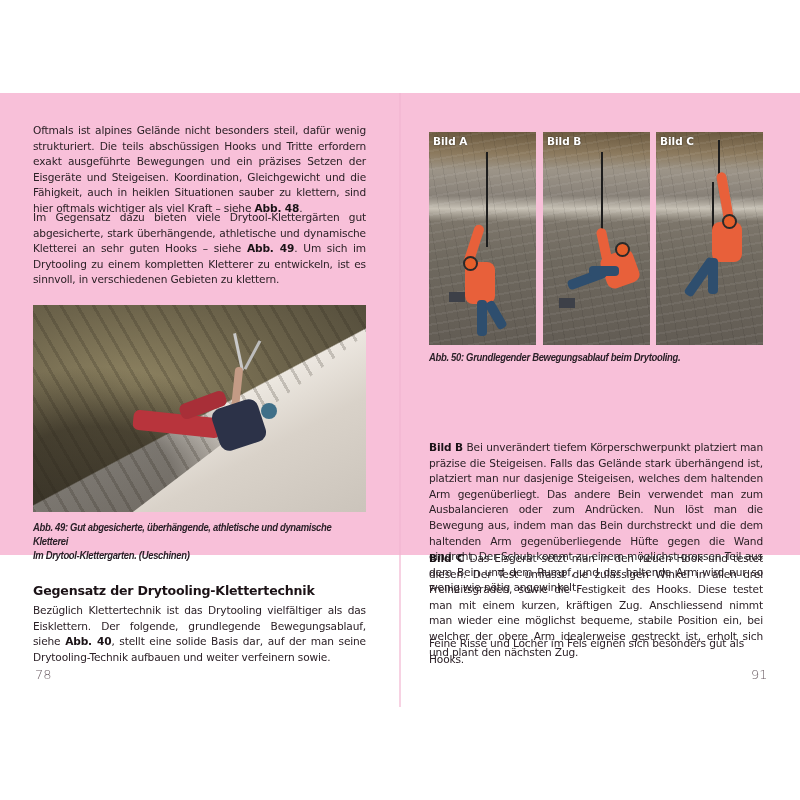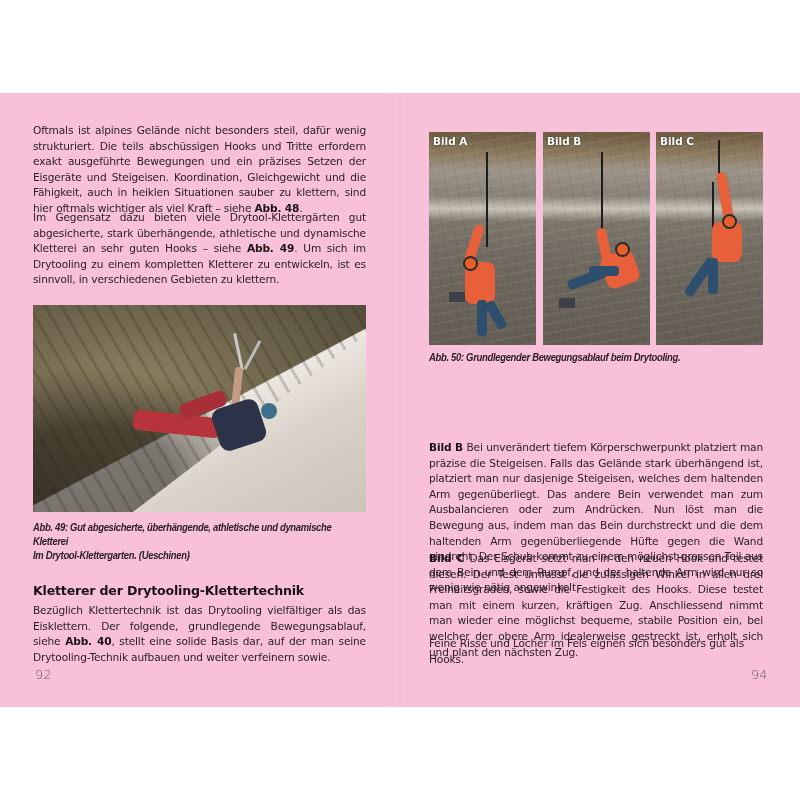--- a/index.html
+++ b/index.html
@@ -1,18 +1,18 @@
 <!DOCTYPE html>
 <html><head>
 <meta charset="utf-8">
 <style>
   html, body { margin:0; padding:0; }
   body { width:800px; height:800px; background:#ffffff; position:relative; overflow:hidden;
          font-family:"DejaVu Sans", sans-serif; color:#2a1f24; }
-  .spread { position:absolute; left:0; top:93px; width:800px; height:614px; background:#f8c0d9; }
+  .spread { position:absolute; left:0; top:93px; width:800px; height:462px; background:#f8c0d9; }
   .page { position:absolute; top:0; height:614px; }
   .page.left { left:0; width:400px; }
   .page.right { left:396px; width:400px; }
   .gutter { position:absolute; left:399px; top:0; width:2px; height:614px; background:#f2b4d0; opacity:.6; }
 
   .para { position:absolute; font-size:10.6px; line-height:15.6px; text-align:justify; letter-spacing:-0.15px;
           font-family:"DejaVu Sans", sans-serif; color:#2b2026; margin:0; }
   .para b { font-weight:bold; color:#1a1216; }
   .lead { font-weight:bold; color:#1a1216; }
 
@@ -81,25 +81,25 @@
         <div class="cm-body"></div>
         <div class="cm-head"></div>
       </div>
     </div>
 
     <div class="caption" style="left:33px; top:428px; width:360px;">
       <div>Abb. 49: Gut abgesicherte, überhängende, athletische und dynamische Kletterei</div>
       <div>Im Drytool-Klettergarten. (Ueschinen)</div>
     </div>
 
-    <div class="heading" style="left:33px; top:490px;">Kletterer der Drytooling-Klettertechnik</div>
+    <div class="heading" style="left:33px; top:490px;">Gegensatz der Drytooling-Klettertechnik</div>
 
     <p class="para" style="left:33px; top:510px; width:333px;"><span>Bezüglich Klettertechnik ist das Drytooling vielfältiger als das Eisklettern. Der folgende, grundlegende Bewegungsablauf, siehe </span><b>Abb. 40</b><span>, stellt eine solide Basis dar, auf der man seine Drytooling-Technik aufbauen und weiter verfeinern sowie.</span></p>
 
-    <div class="pagenum" style="left:35px; top:574px;">92</div>
+    <div class="pagenum" style="left:35px; top:574px;">78</div>
   </div>
 
   <div class="page right">
 
     <div class="photo seq-photo" style="left:33px;">
       <div class="rocktex"></div>
       <div class="rope" style="left:57px; top:20px; height:95px;"></div>
       <div class="jacket" style="left:40px; top:92px; width:10px; height:42px; transform:rotate(18deg);"></div>
       <div class="jacket" style="left:36px; top:130px; width:30px; height:42px;"></div>
       <div class="helmet" style="left:34px; top:124px;"></div>
@@ -135,15 +135,15 @@
 
     <div class="caption" style="left:33px; top:258px; width:360px;">Abb. 50: Grundlegender Bewegungsablauf beim Drytooling.</div>
 
 
     <p class="para" style="left:33px; top:347px; width:334px;"><span class="lead">Bild B</span> <span>Bei unverändert tiefem Körperschwerpunkt platziert man präzise die Steigeisen. Falls das Gelände stark überhängend ist, platziert man nur dasjenige Steigeisen, welches dem haltenden Arm gegenüberliegt. Das andere Bein verwendet man zum Ausbalancieren oder zum Andrücken. Nun löst man die Bewegung aus, indem man das Bein durchstreckt und die dem haltenden Arm gegenüberliegende Hüfte gegen die Wand eindreht. Der Schub kommt zu einem möglichst grossen Teil aus dem Bein und dem Rumpf, und der haltende Arm wird nur so wenig wie nötig angewinkelt.</span></p>
 
     <p class="para" style="left:33px; top:458px; width:334px;"><span class="lead">Bild C</span> <span>Das Eisgerät setzt man in den neuen Hook und testet diesen. Der Test umfasst die zulässigen Winkel in allen drei Freiheitsgraden, sowie die Festigkeit des Hooks. Diese testet man mit einem kurzen, kräftigen Zug. Anschliessend nimmt man wieder eine möglichst bequeme, stabile Position ein, bei welcher der obere Arm idealerweise gestreckt ist, erholt sich und plant den nächsten Zug.</span></p>
 
     <p class="para" style="left:33px; top:543px; width:334px; text-align:left;">Feine Risse und Löcher im Fels eignen sich besonders gut als Hooks.</p>
 
-    <div class="pagenum" style="left:355px; top:574px;">94</div>
+    <div class="pagenum" style="left:355px; top:574px;">91</div>
   </div>
 </div>
 
 </body></html>

